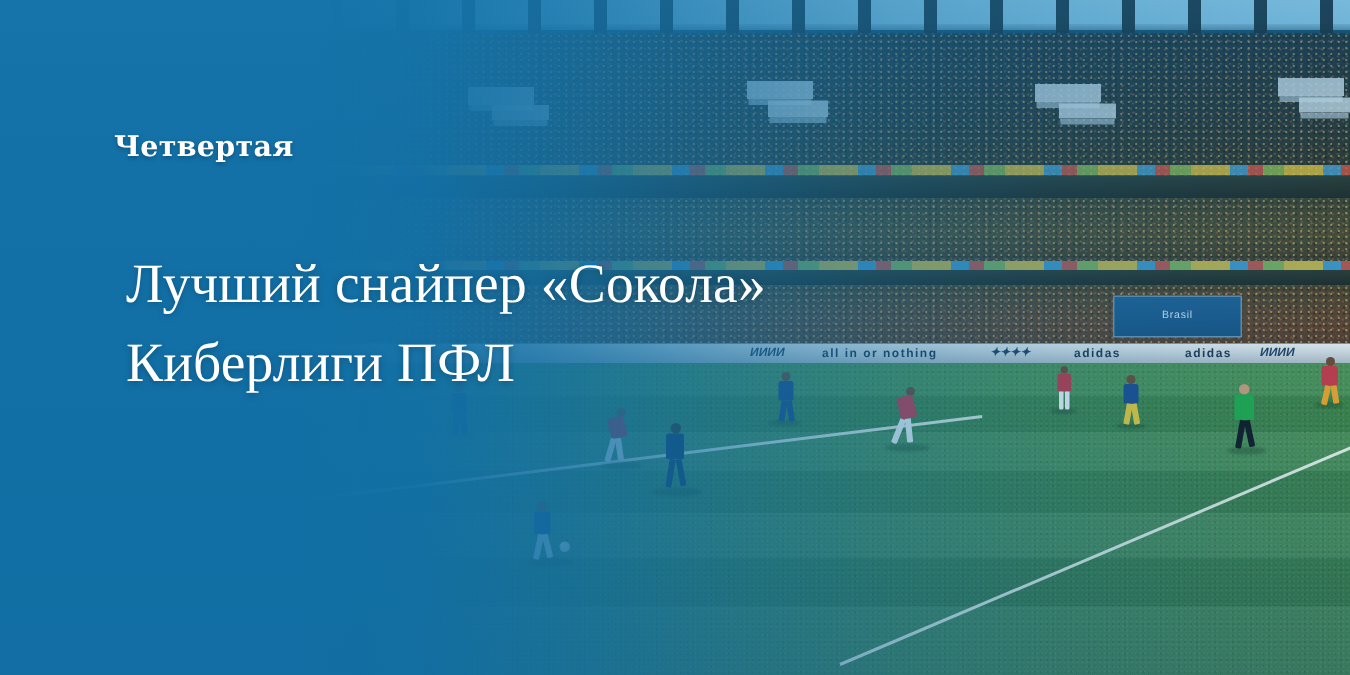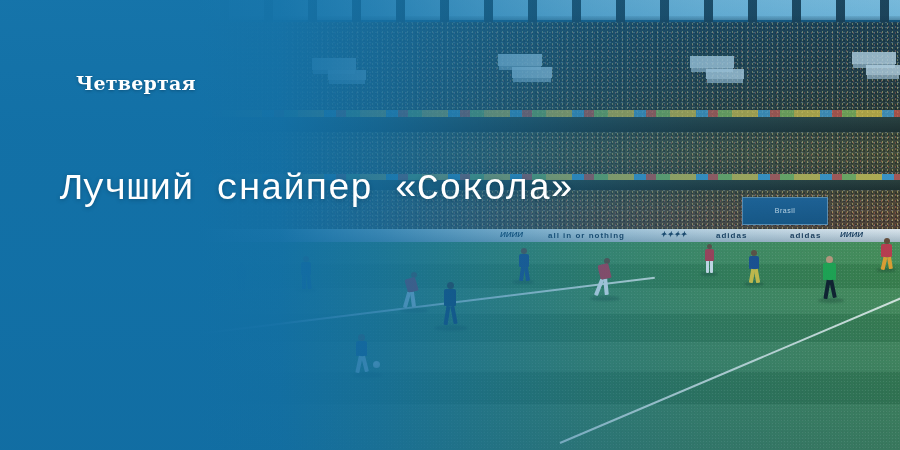--- a/index.html
+++ b/index.html
@@ -235,29 +235,29 @@
     left: 76px;
     top: 70px;
     color: #ffffff;
     font-family: "DejaVu Serif", "Liberation Serif", serif;
     font-weight: bold;
     font-size: 19px;
     line-height: 26px;
     letter-spacing: 0.2px;
     text-shadow: 0 1px 3px rgba(6,44,70,0.45);
   }
-  .brand span { display: block; }
+  .brand span { display: block; margin-top: 15px; }
 
   .headline {
     position: absolute;
-    left: 60px;
+    left: 84px;
     top: 163px;
     width: 640px;
     color: #ffffff;
-    font-family: Liberation Mono, monospace;
+    font-family: Liberation Serif, serif;
     font-weight: normal;
     font-size: 37px;
     line-height: 53px;
     letter-spacing: 0.1px;
     text-shadow: 0 1px 4px rgba(6,44,70,0.40);
   }
   .headline span { display: block; white-space: nowrap; }
 </style>
 </head>
 <body>
@@ -426,15 +426,16 @@
 
   <div class="tint-flat"></div>
   <div class="tint-vert"></div>
 
   <div class="brand">
     <span>Четвертая</span>
   </div>
 
   <div class="headline">
     <span>Лучший снайпер «Сокола»</span>
+    <span>Киберлиги ПФЛ</span>
   </div>
 
 </div>
 
 </body></html>

